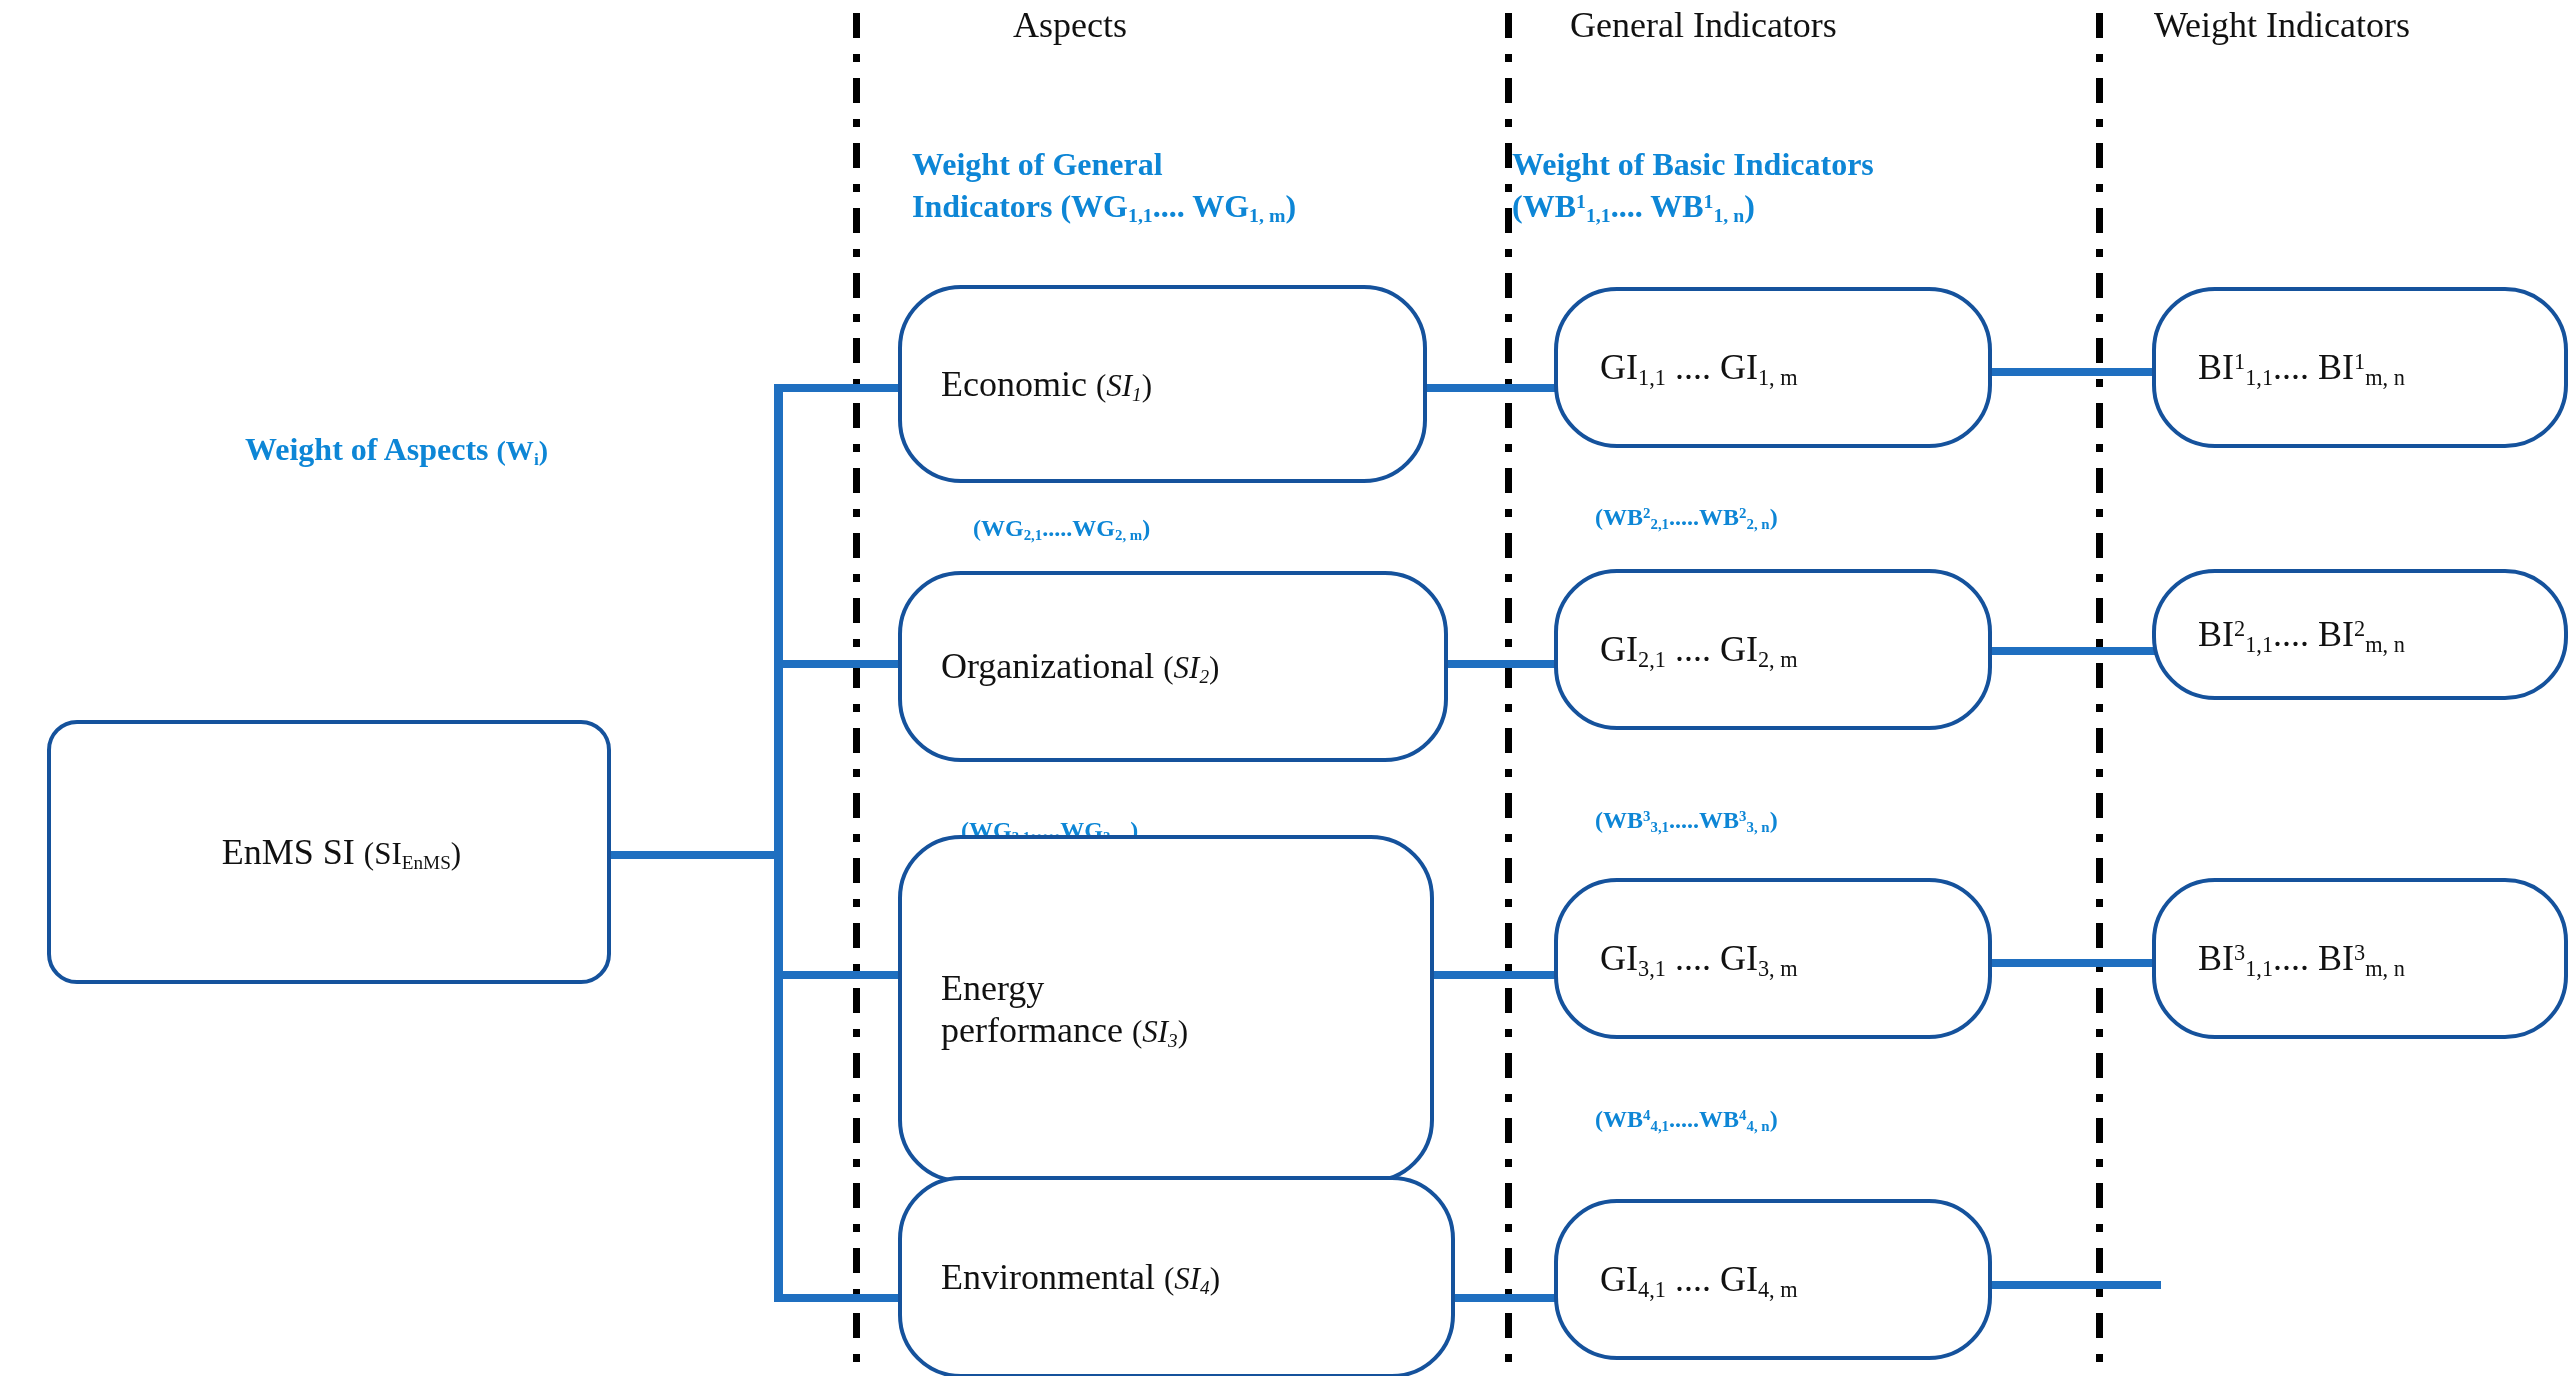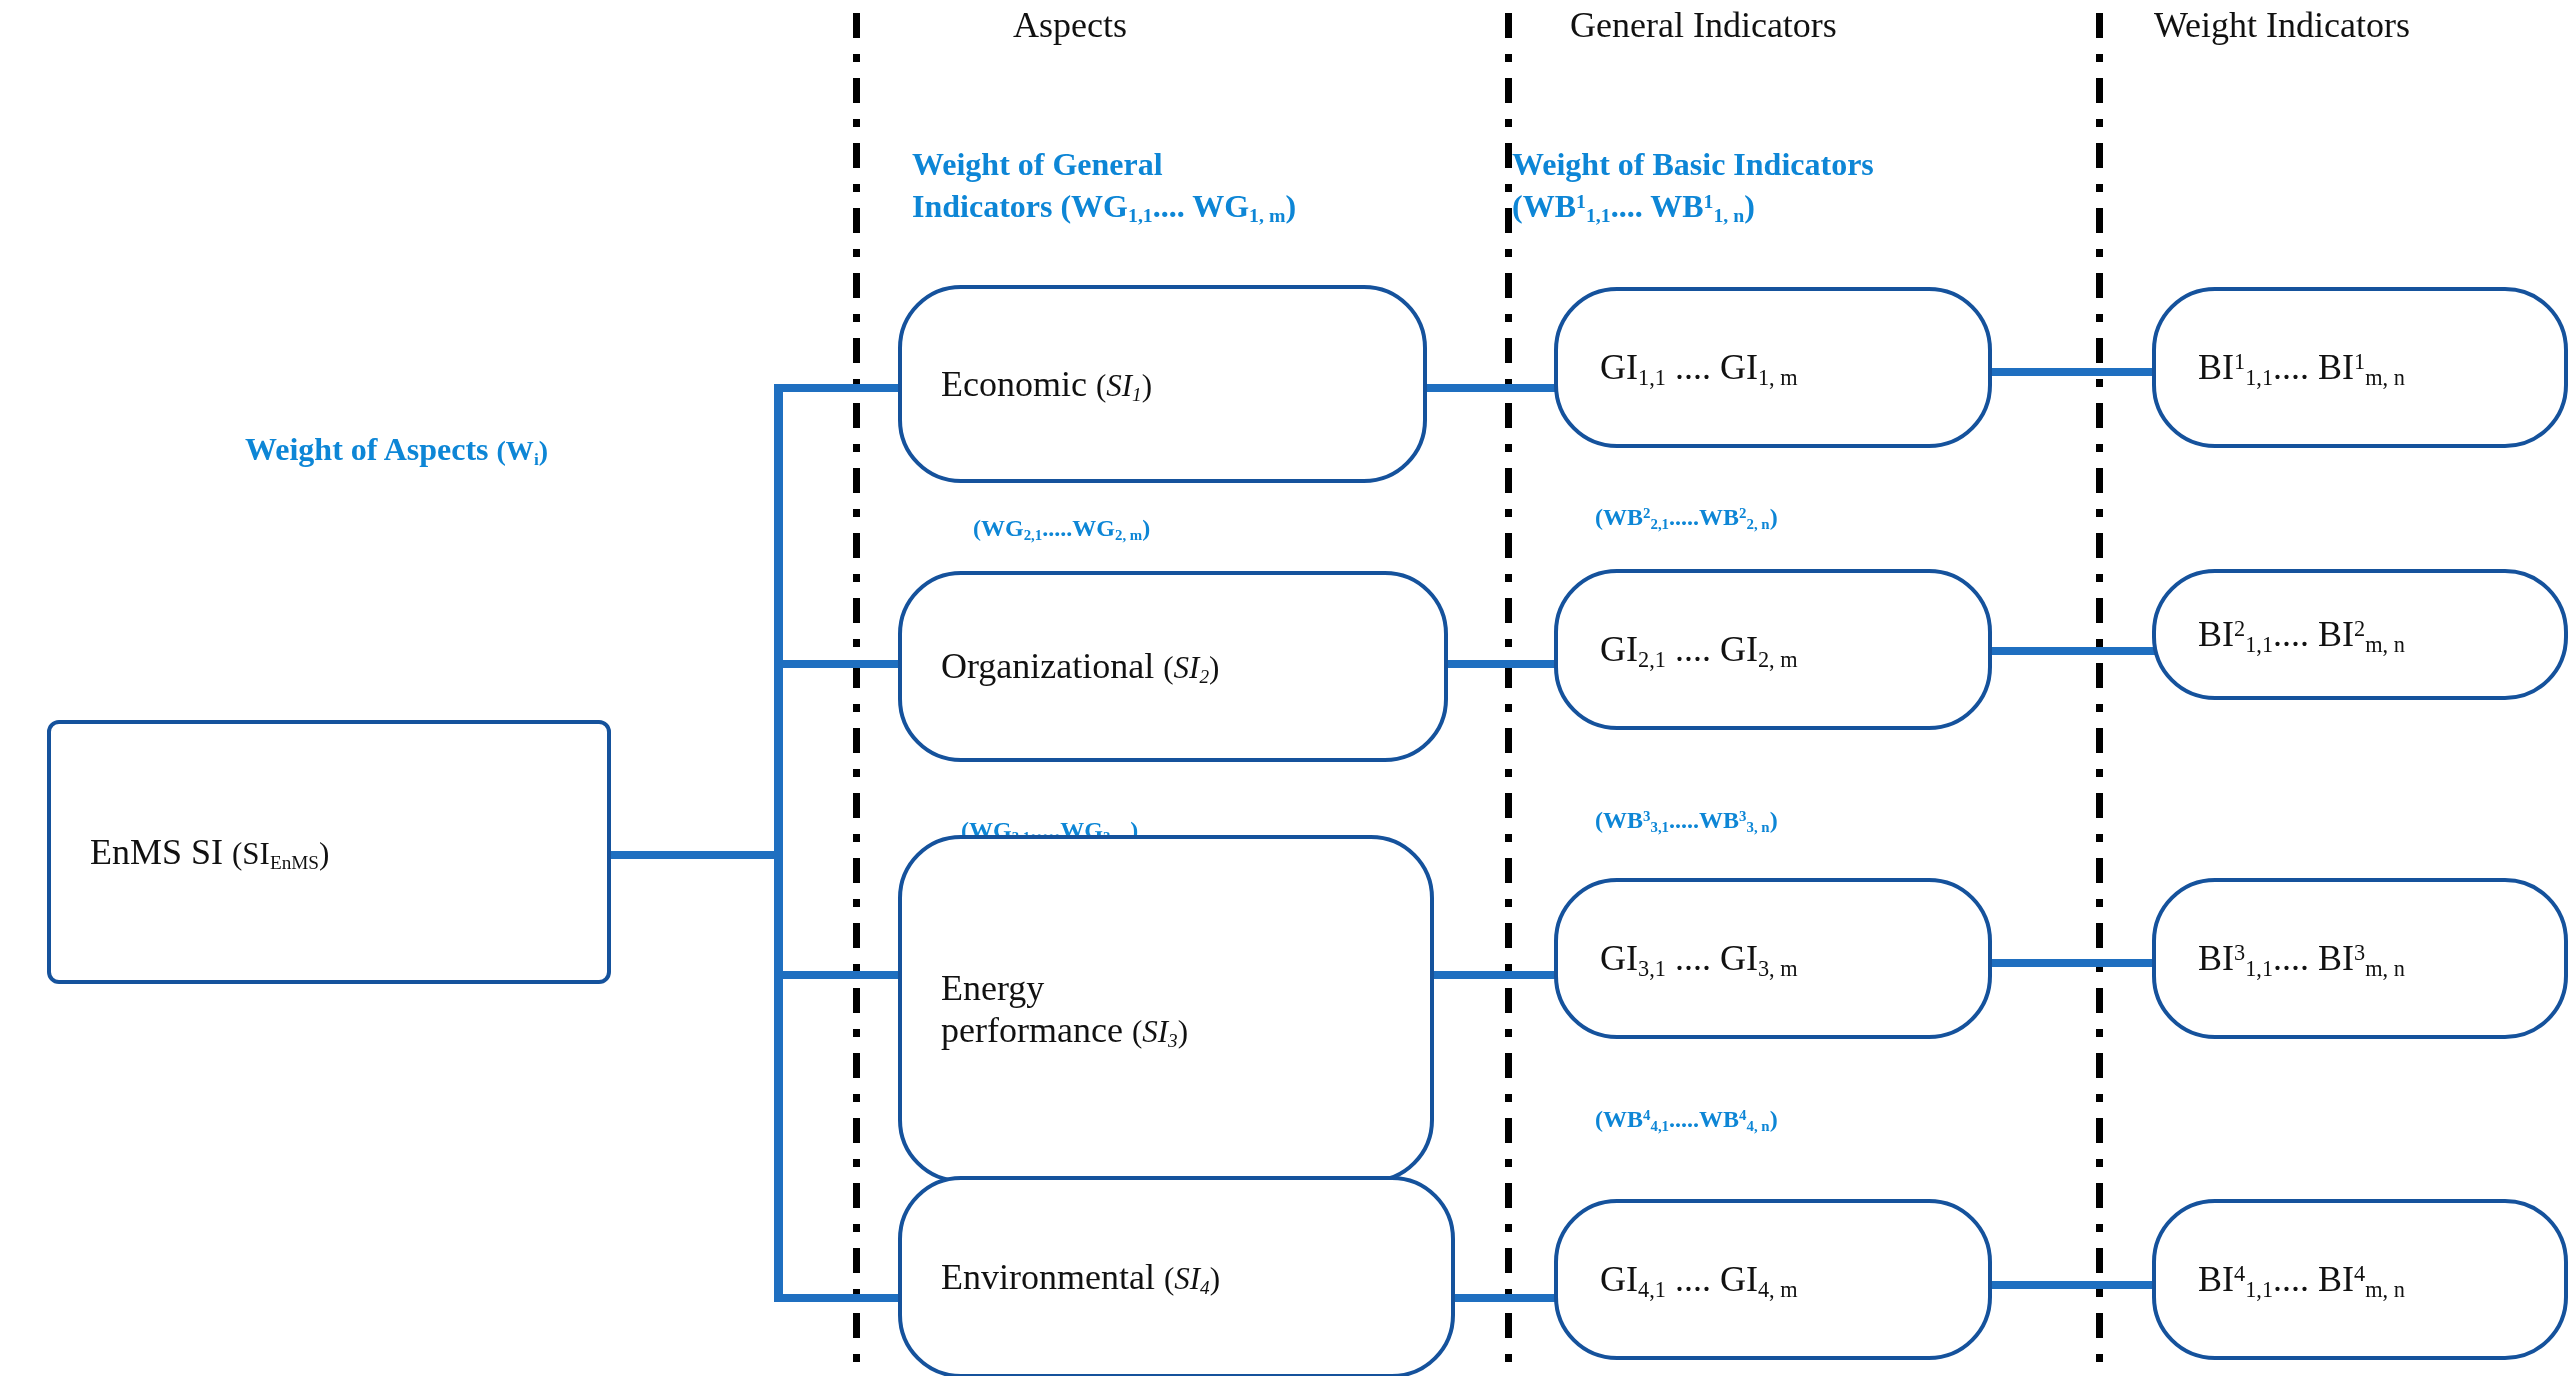--- a/index.html
+++ b/index.html
@@ -19,21 +19,21 @@
   .wlabel.small{font-size:24px;}
 
   
   .node{position:absolute;box-sizing:border-box;border:4.9px solid #15529c;
         background:#ffffff;display:flex;align-items:center;
         color:#111111;font-size:36px;line-height:1.18;
         font-family:"Liberation Serif",serif;}
   .node .inner{padding-left:39px;padding-right:14px;}
   .node.center .inner{padding-left:42px;}
 
-  .node.root{border-radius:12px;}
+  .node.root{border-radius:30px;justify-content:center;}
   .node.aspect{border-radius:63px;}
   .node.gi{border-radius:63px;}
   .node.bi{border-radius:63px;}
 
   
   .conn{position:absolute;background:#1f6fc0;}
 
   
   .sep{position:absolute;width:7px;
        background-image:linear-gradient(to bottom,#000 0 25px,
@@ -171,20 +171,15 @@
   <div class="node bi center" style="left:2152px;top:569px;width:416px;height:131px;">
     <div class="inner">
       BI<sup>2</sup><sub>1,1</sub>.... BI<sup>2</sup><sub>m, n</sub>
     </div>
   </div>
   <div class="node bi center" style="left:2152px;top:878px;width:416px;height:161px;">
     <div class="inner">
       BI<sup>3</sup><sub>1,1</sub>.... BI<sup>3</sup><sub>m, n</sub>
     </div>
   </div>
-  <div class="node bi center" style="left:2152px;top:1199px;width:416px;height:161px;">
-    <div class="inner">
-      BI<sup>4</sup><sub>1,1</sub>.... BI<sup>4</sup><sub>m, n</sub>
-    </div>
-  </div>
 
 </div>
 
 
 </body></html>

